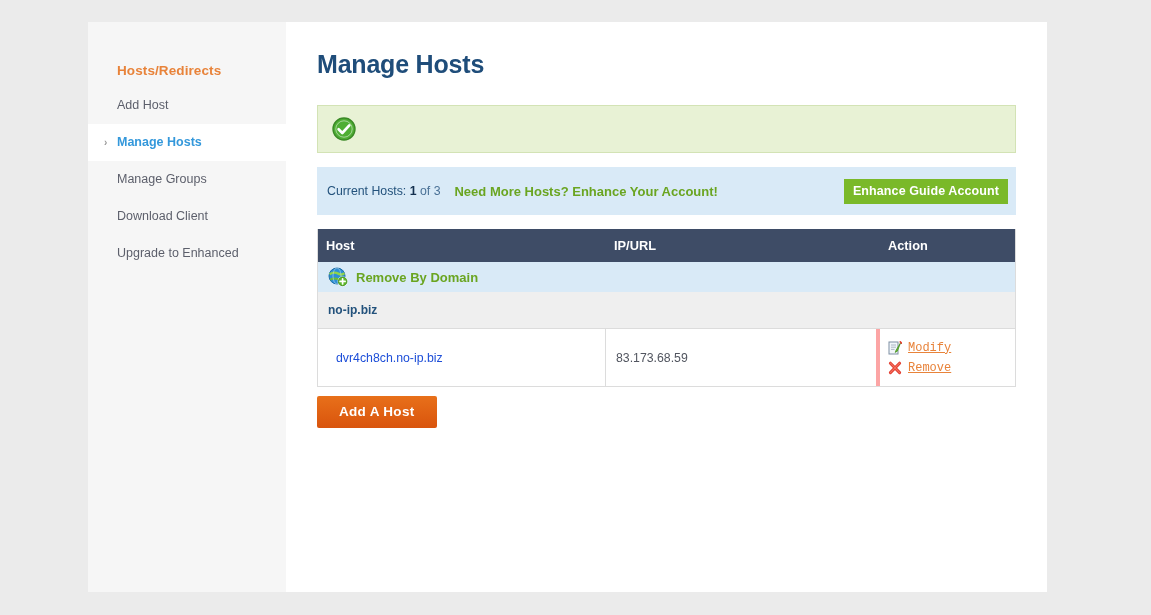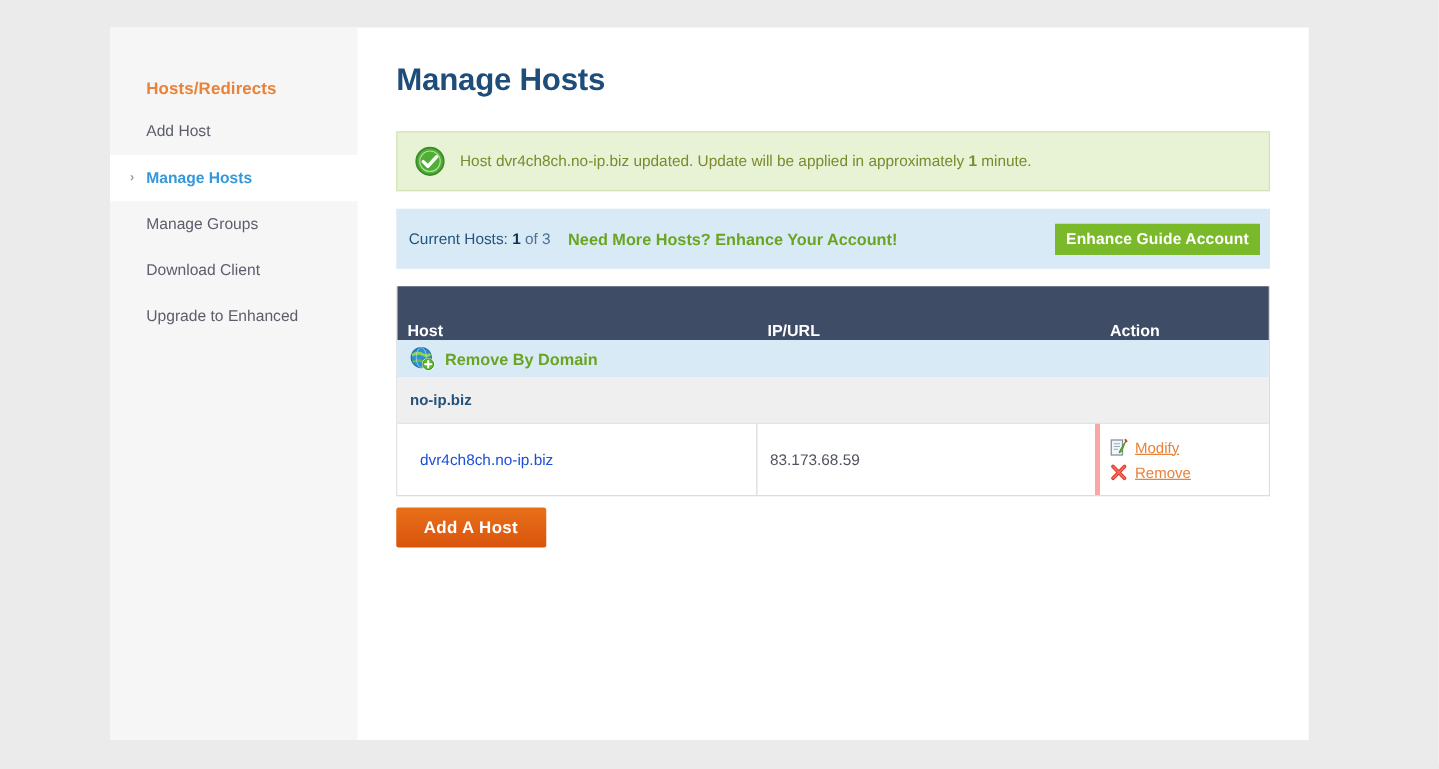--- a/index.html
+++ b/index.html
@@ -129,23 +129,23 @@
   
   #hosts-table {
     margin-top: 14px;
     border: 1px solid #dcdcdc;
     border-top: none;
     width: 100%;
     box-sizing: border-box;
   }
   .thead {
     background: #3e4c66;
-    height: 43px;
-    display: flex;
-    align-items: flex-end;
+    height: 33px;
+    display: flex;
+    align-items: center;
     color: #ffffff;
     font-size: 12.8px;
     font-weight: bold;
   }
   .col-host   { width: 288px; padding-left: 8px; box-sizing: border-box; }
   .col-ip     { width: 274px; padding-left: 8px; box-sizing: border-box; }
   .col-action { flex: 1;      padding-left: 8px; box-sizing: border-box; }
 
   .domain-group {
     background: #d9eaf7;
@@ -205,20 +205,21 @@
     justify-content: center;
     gap: 6px;
   }
   .action-link {
     display: flex;
     align-items: center;
     font-size: 12px;
     color: #e8833a;
     text-decoration: underline;
     cursor: pointer;
+    font-family: Liberation Mono, monospace;
   }
   .action-link .ai { width: 14px; height: 14px; margin-right: 6px; flex: 0 0 14px; }
 
   #addhost-wrap {
     display: flex;
     justify-content: flex-start;
     margin-top: 9px;
   }
   #add-host-btn {
     background: linear-gradient(to bottom, #e8701a 0%, #d9540d 100%);
@@ -268,23 +269,20 @@
   <main id="main">
 
     <h1 id="page-title">Manage Hosts</h1>
 
     <div id="alert">
       <svg class="check-icon" viewBox="0 0 24 24">
         <circle cx="12" cy="12" r="11" fill="#4fae34" stroke="#3b8a27" stroke-width="1.4"></circle>
         <circle cx="12" cy="12" r="8.2" fill="none" stroke="#ffffff" stroke-width="0.9" opacity="0.55"></circle>
         <path d="M6.6 12.3 L10.3 16 L17.3 8.4" fill="none" stroke="#ffffff" stroke-width="2.7" stroke-linecap="round" stroke-linejoin="round"></path>
       </svg>
-      <div id="alert-text">
-        <span>Host dvr4ch8ch.no-ip.biz updated. Update will be applied in approximately </span><b>1</b><span> minute.</span>
-      </div>
     </div>
 
     <div id="infobar">
       <div id="hostcount">
         <span>Current Hosts:</span>
         <span class="n">1</span>
         <span class="dim">of 3</span>
       </div>
       <div id="enhance-text">Need More Hosts? Enhance Your Account!</div>
       <button id="enhance-btn">Enhance Guide Account</button>

